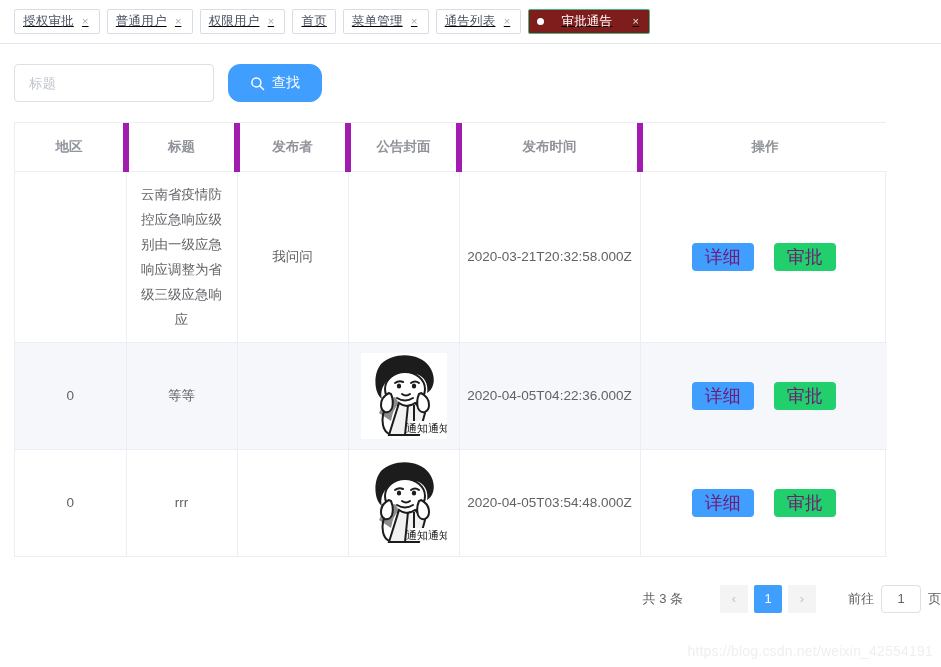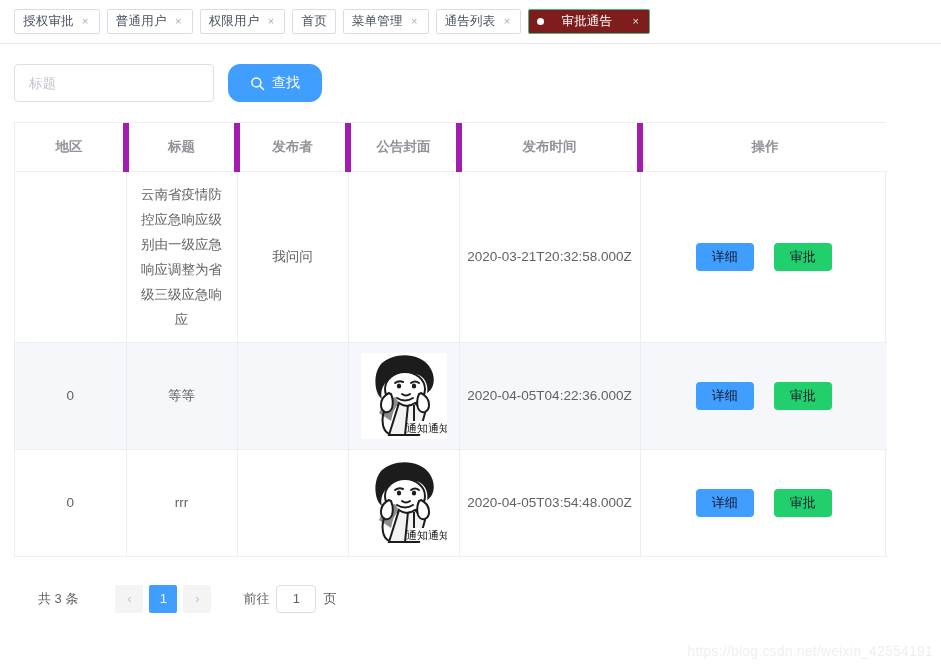--- a/index.html
+++ b/index.html
@@ -14,20 +14,21 @@
   
   .tagbar {
     position: relative;
     height: 44px;
     border-bottom: 1px solid #e4e7ed;
     background: #ffffff;
     display: flex;
     align-items: center;
     padding-left: 14px;
     gap: 7px;
+    text-decoration: underline;
   }
   .tag {
     display: inline-flex;
     align-items: center;
     height: 25px;
     padding: 0 8px;
     border: 1px solid #d8dce5;
     background: #ffffff;
     color: #495060;
     font-size: 12.5px;
@@ -138,22 +139,22 @@
 
   .op-cell { white-space: nowrap; }
   .btn-sm {
     display: inline-flex;
     align-items: center;
     justify-content: center;
     height: 28px;
     min-width: 58px;
     padding: 0 13px;
     border-radius: 4px;
-    font-size: 13px;
-    color: #0f172a;
+    font-size: 18px;
+    color: #701a75;
     border: none;
     cursor: pointer;
     font-family: "Liberation Sans", "DejaVu Sans", sans-serif;
   }
   .btn-detail { background: #409eff; }
   .btn-approve { background: #21cf6d; margin-left: 16px; }
 
   
   .cover-img {
     width: 86px; height: 86px;
@@ -164,20 +165,21 @@
   .cover-img svg { display:block; }
 
   
   .pager {
     display: flex;
     align-items: center;
     padding: 28px 0 0 38px;
     font-size: 13px;
     color: #606266;
     gap: 0;
+    justify-content: flex-end;
   }
   .pager-total { margin-right: 11px; white-space: nowrap; }
   .pager-select {
     position: relative;
     width: 100px; height: 28px;
     border: 1px solid #dcdfe6;
     border-radius: 4px;
     display: inline-flex;
     align-items: center;
     justify-content: center;

